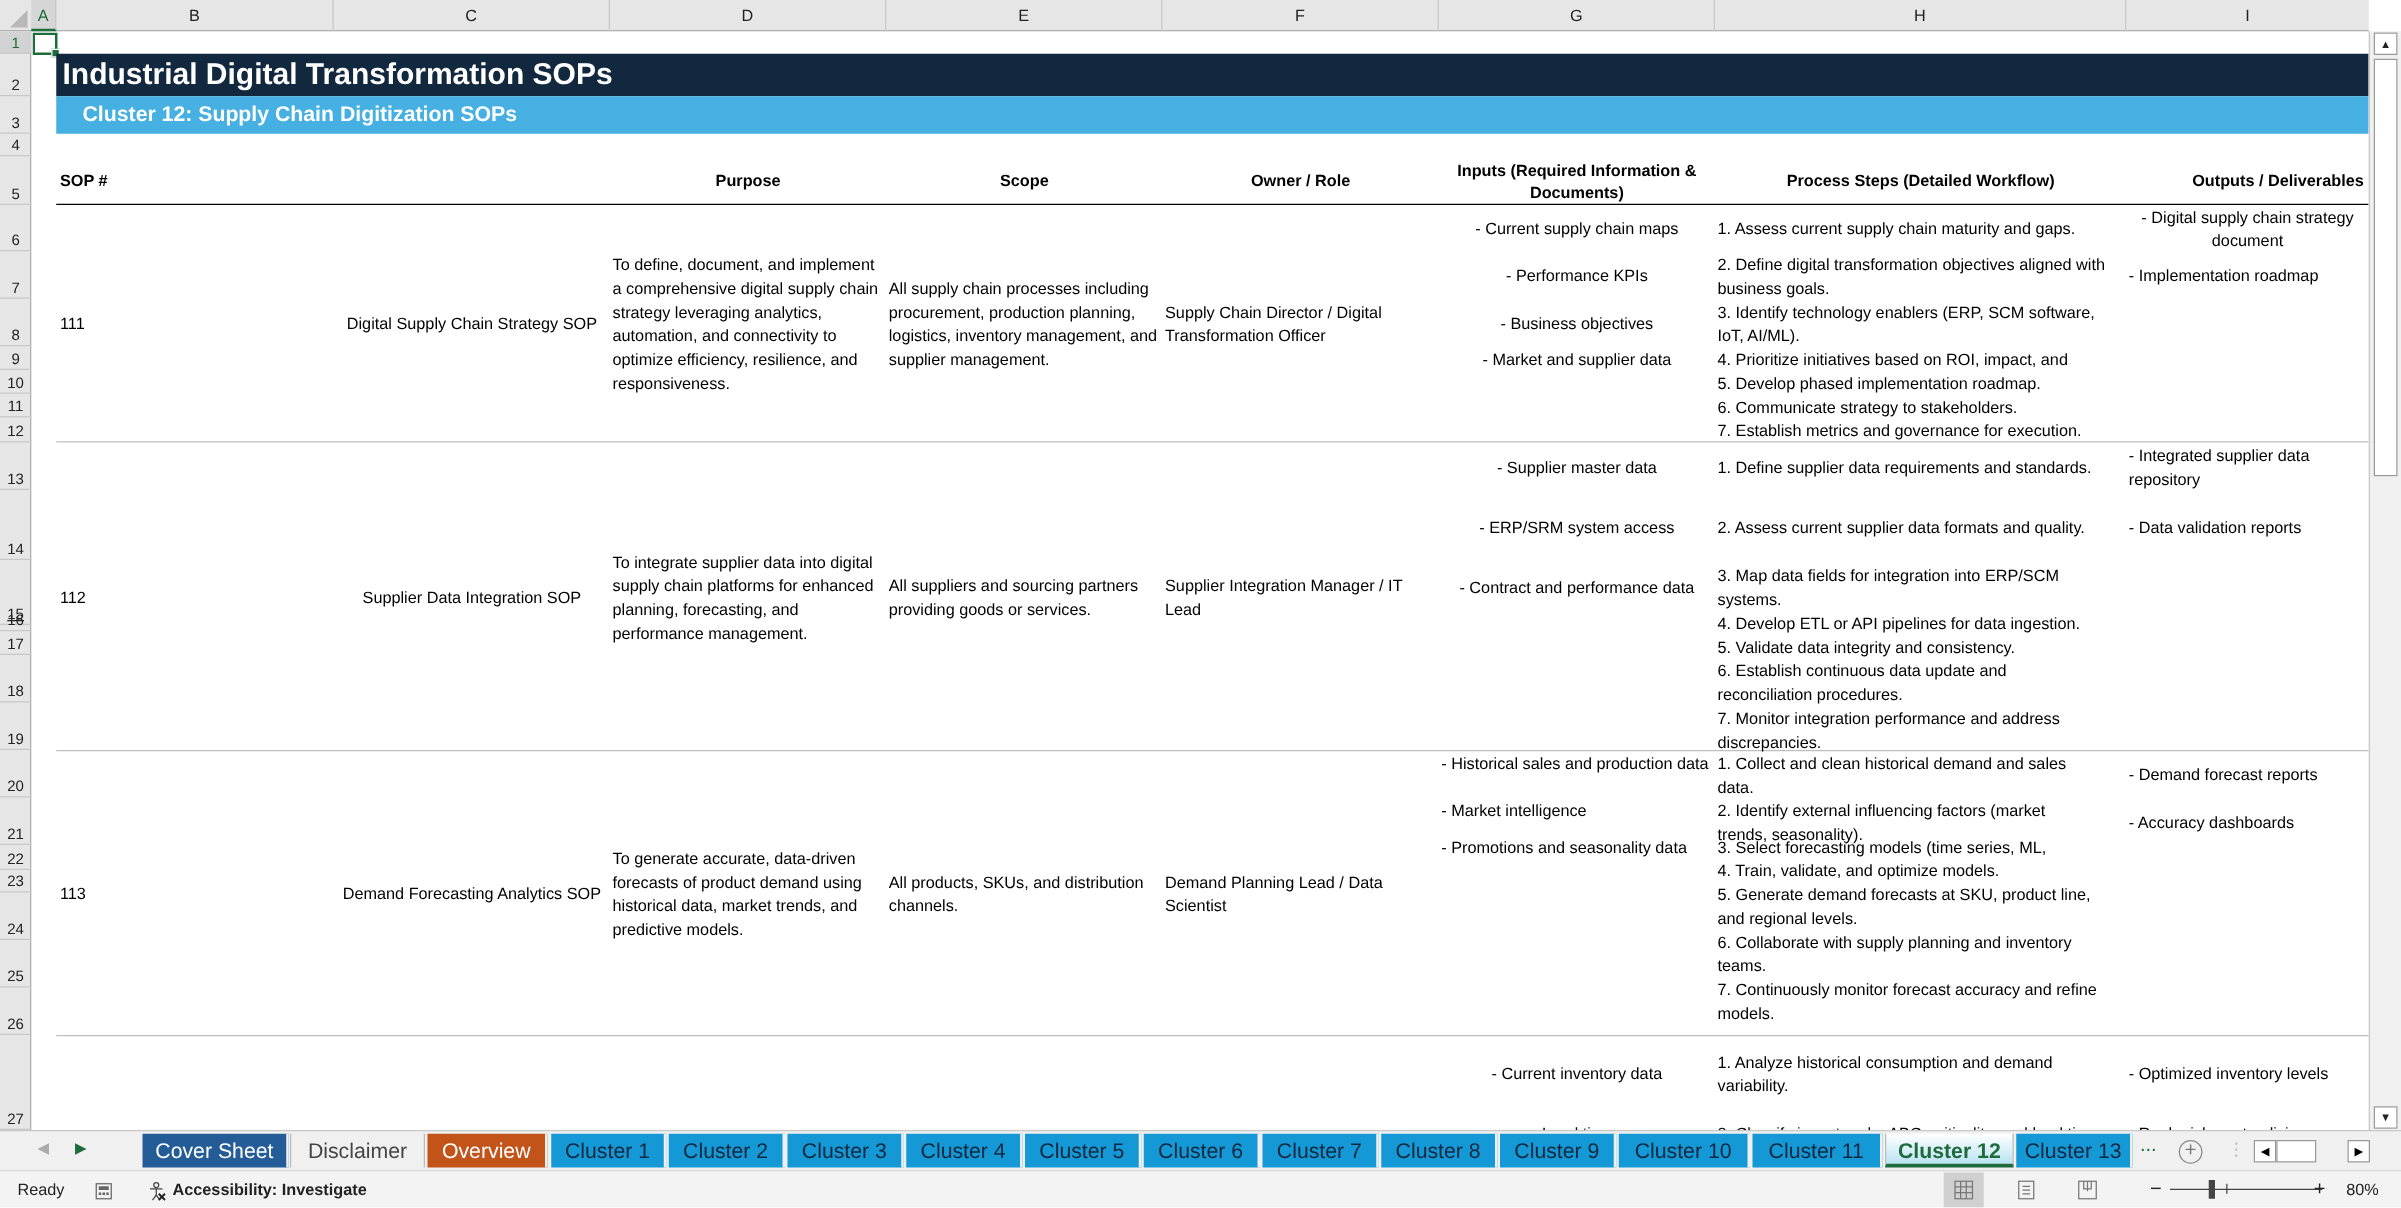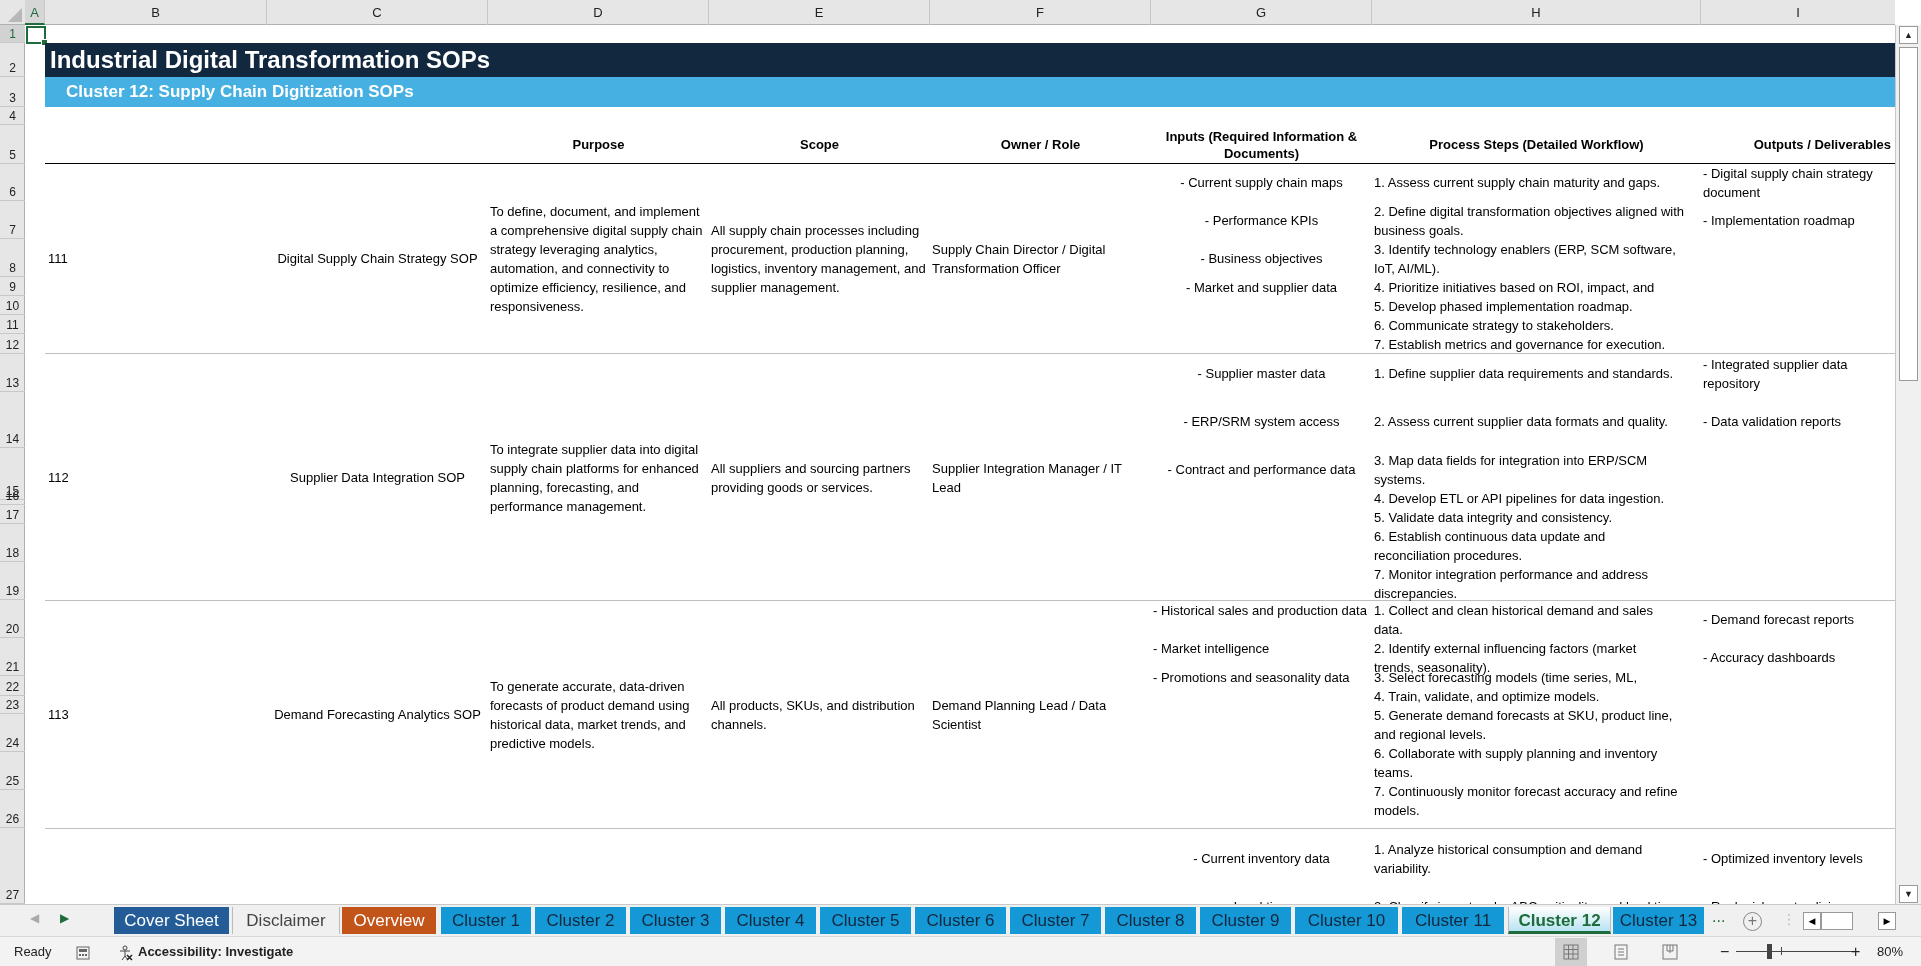--- a/index.html
+++ b/index.html
@@ -110,20 +110,21 @@
     <div class="row" style="top:803px;height:76px;">27</div>
   </div>
 
   <div class="grid">
     <div class="sel-cell"></div>
 
     <div class="banner1">Industrial Digital Transformation SOPs</div>
     <div class="banner2">Cluster 12: Supply Chain Digitization SOPs</div>
 
     <div class="thead">
+      <div class="th left" style="left:0;width:222px;">SOP #</div>
       <div class="th" style="left:443px;width:221px;">Purpose</div>
       <div class="th" style="left:664px;width:221px;">Scope</div>
       <div class="th" style="left:885px;width:221px;">Owner / Role</div>
       <div class="th" style="left:1106px;width:221px;padding:0 4px;">Inputs (Required Information &amp; Documents)</div>
       <div class="th" style="left:1327px;width:329px;">Process Steps (Detailed Workflow)</div>
       <div class="th right" style="left:1656px;width:194px;">Outputs / Deliverables</div>
     </div>
 
     <div class="sop" style="top:138px;height:190px;">
       <div class="cell vcenter" style="left:3px;width:218px;">111</div>
@@ -144,21 +145,21 @@
       <div class="itm" style="left:1106px;width:221px;top:114px;text-align:center;">- Market and supplier data</div>
 
       <div class="itm" style="left:1329px;width:326px;top:9px;">1. Assess current supply chain maturity and gaps.</div>
       <div class="itm" style="left:1329px;width:326px;top:38px;">2. Define digital transformation objectives aligned with business goals.</div>
       <div class="itm" style="left:1329px;width:326px;top:76px;">3. Identify technology enablers (ERP, SCM software, IoT, AI/ML).</div>
       <div class="itm" style="left:1329px;width:326px;top:114px;white-space:nowrap;">4. Prioritize initiatives based on ROI, impact, and</div>
       <div class="itm" style="left:1329px;width:326px;top:133px;">5. Develop phased implementation roadmap.</div>
       <div class="itm" style="left:1329px;width:326px;top:152px;">6. Communicate strategy to stakeholders.</div>
       <div class="itm" style="left:1329px;width:326px;top:171px;">7. Establish metrics and governance for execution.</div>
 
-      <div class="itm" style="left:1658px;width:190px;top:0px;">- Digital supply chain strategy document</div>
+      <div class="itm" style="left:1658px;width:190px;top:0px;text-align:center;">- Digital supply chain strategy document</div>
       <div class="itm" style="left:1658px;width:190px;top:47px;">- Implementation roadmap</div>
     </div>
 
     <div class="sop" style="top:329px;height:246px;">
       <div class="cell vcenter" style="left:3px;width:218px;">112</div>
       <div class="cell vcenter center" style="left:222px;width:221px;">Supplier Data Integration SOP</div>
       <div class="cell vcenter" style="left:445px;width:219px;">
           <span>To integrate supplier data into digital supply chain platforms for enhanced planning, forecasting, and performance management.</span>
         </div>
       <div class="cell vcenter" style="left:666px;width:219px;">

